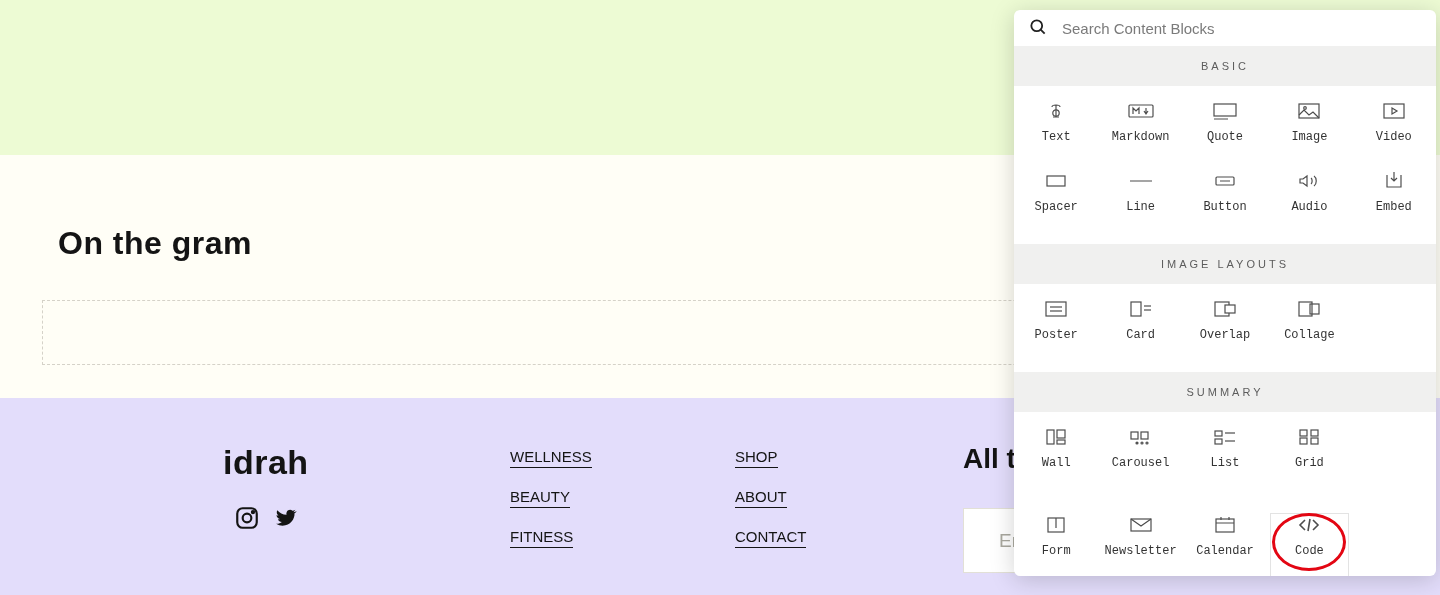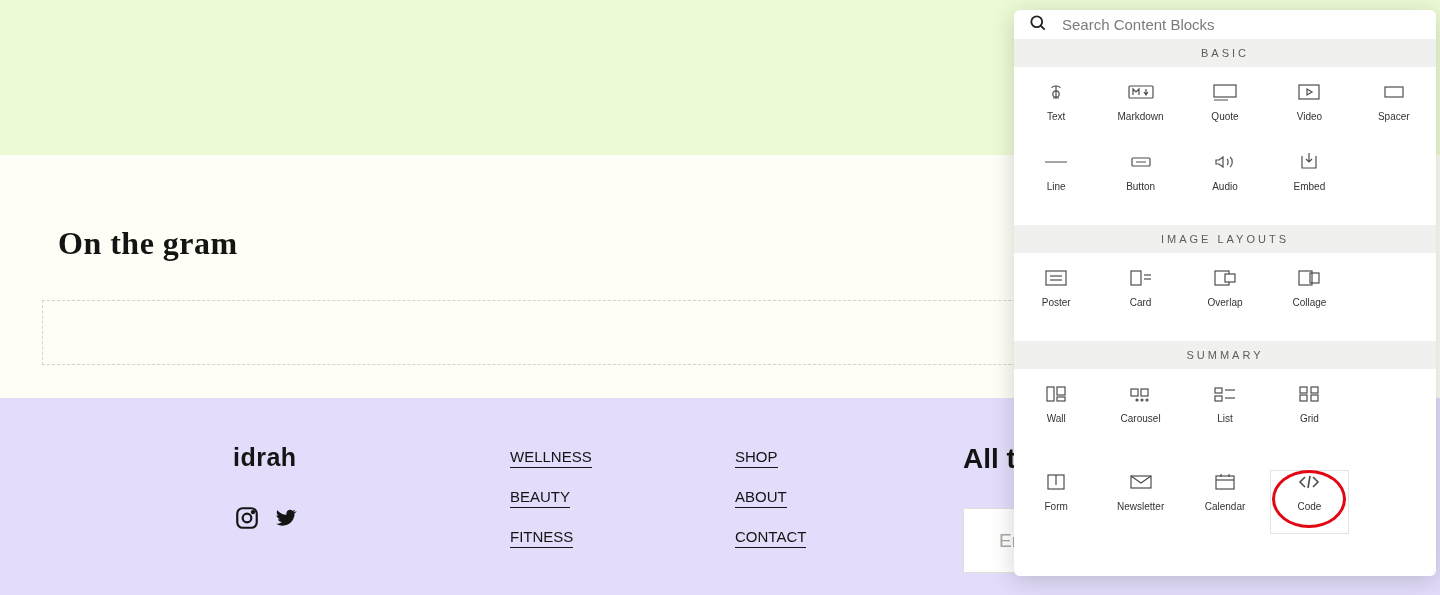--- a/index.html
+++ b/index.html
@@ -6,34 +6,33 @@
   body {
     font-family: -apple-system, BlinkMacSystemFont, "Helvetica Neue", Arial, sans-serif;
     width:1440px; height:595px; overflow:hidden; position:relative;
     background:#fffef6;
   }
   .hero {
     width:100%; height:155px; background:#edfbd4;
   }
   .section-gram {
     padding: 70px 58px 20px 58px;
-    font-family: Liberation Serif, serif;
   }
   .section-gram h2 {
     font-size:32px; font-weight:800; letter-spacing:0.5px; color:#141414;
   }
   .dashed-box {
     margin:18px 42px 0 42px; border:1px dashed #d5d2c8; height:65px; width:1355px;
   }
   .footer {
     position:absolute; left:0; right:0; top:398px; height:197px;
     background:#e3ddfb; padding-top:55px;
   }
   .brand {
-    position:absolute; left:233px; top:45px; font-size:25px; font-weight:800;
+    position:absolute; left:223px; top:45px; font-size:34px; font-weight:800;
     letter-spacing:0.5px; color:#141414;
   }
   .socials {
     position:absolute; left:234px; top:107px; display:flex; gap:12px;
   }
   .socials svg { width:26px; height:26px; }
   .nav-col { position:absolute; top:50px; font-size:15px; }
   .nav-col a {
     display:block; color:#141414; text-decoration:none; margin-bottom:20px;
     width:fit-content; border-bottom:1px solid #141414; padding-bottom:2px;
@@ -51,46 +50,46 @@
   }
 
   
   .panel {
     position:absolute; right:4px; top:10px; width:422px; height:566px;
     background:#fff; border-radius:6px; box-shadow:0 4px 24px rgba(0,0,0,.18);
     overflow:hidden; font-size:12px; color:#333;
   }
   .panel-search {
     display:flex; align-items:center; gap:14px;
-    height:29px; padding:0 14px;
+    height:36px; padding:0 14px;
   }
   .panel-search svg { width:20px; height:20px; stroke:#222; }
   .panel-search input {
     border:none; outline:none; font-size:15px; color:#333; flex:1;
   }
   .panel-search input::placeholder { color:#7a7a7a; }
   .group-head {
-    height:28px; background:#f0f0ef; display:flex; align-items:center;
+    height:40px; background:#f0f0ef; display:flex; align-items:center;
     justify-content:center; font-size:11px; letter-spacing:3px; color:#5c5c5c;
     font-weight:500;
   }
   .grid {
     display:grid; grid-template-columns:repeat(5,1fr);
     padding:10px 0 8px 0;
   }
   .cell {
     display:flex; flex-direction:column; align-items:center; justify-content:flex-start;
     height:70px; gap:10px; cursor:pointer; position:relative;
     padding-top:6px;
   }
   .cell .ico {
     width:26px; height:18px; display:flex; align-items:center; justify-content:center;
   }
   .cell .ico svg { stroke:#4d4d4d; }
-  .cell span { font-size:10px; color:#333; }
+  .cell span { font-size:12px; color:#333;font-family:Liberation Mono, monospace; }
   .highlight-ring {
     position:absolute; width:74px; height:58px; border:3px solid #e30613;
     border-radius:50%; pointer-events:none;
     left:50%; top:46%; transform:translate(-50%,-50%);
   }
   .cell.boxed {
     outline:1px solid #e3e3e3; outline-offset:-4px; border-radius:2px;
   }
 </style>
 </head>
@@ -176,20 +175,30 @@
               <rect x="2" y="2" width="22" height="12"></rect>
               <path d="M2 17h14"></path>
             </svg>
           </div>
           <span>Quote</span>
         </div>
         <div class="cell">
           <div class="ico">
             <svg viewBox="0 0 26 18" fill="none" stroke-width="1.2" stroke="#4d4d4d" width="26" height="18">
               <rect x="3" y="2" width="20" height="14"></rect>
+              <path d="M3 13l5-5 5 5 4-3 6 6"></path>
+              <circle cx="9" cy="6" r="1.3"></circle>
+            </svg>
+          </div>
+          <span>Image</span>
+        </div>
+        <div class="cell">
+          <div class="ico">
+            <svg viewBox="0 0 26 18" fill="none" stroke-width="1.2" stroke="#4d4d4d" width="26" height="18">
+              <rect x="3" y="2" width="20" height="14"></rect>
               <path d="M11 6l5 3-5 3z"></path>
             </svg>
           </div>
           <span>Video</span>
         </div>
         <div class="cell">
           <div class="ico">
             <svg viewBox="0 0 26 18" fill="none" stroke-width="1.2" stroke="#4d4d4d" width="26" height="18">
               <rect x="4" y="4" width="18" height="10"></rect>
             </svg>

